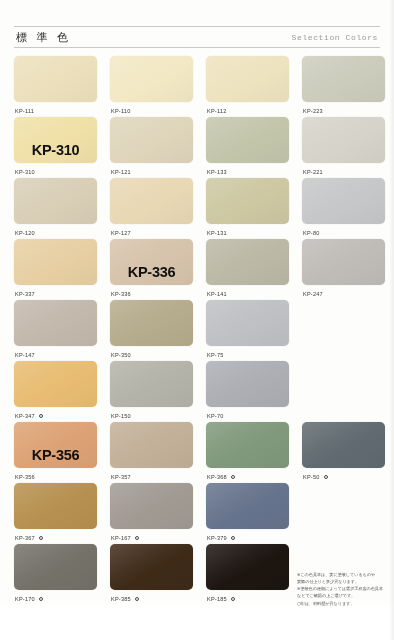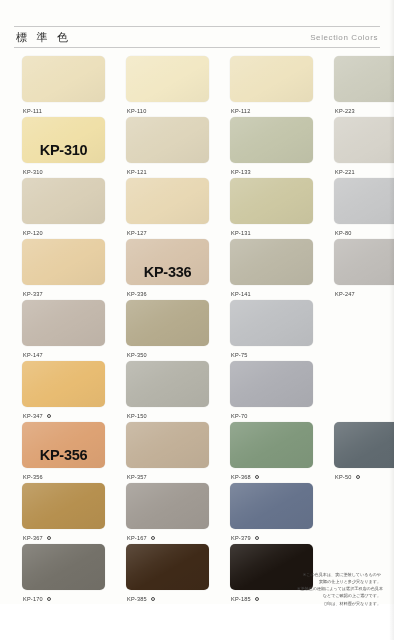--- a/index.html
+++ b/index.html
@@ -14,21 +14,20 @@
     overflow: hidden;
     position: relative;
   }
 
   #page {
     position: relative;
     width: 394px;
     height: 604px;
     background: #fdfdfb;
     box-sizing: border-box;
-    text-align: right;
   }
 
   
   #header {
     position: absolute;
     left: 14px;
     top: 26px;
     width: 366px;
     height: 22px;
     border-top: 1px solid #c9c9c9;
@@ -44,39 +43,38 @@
     letter-spacing: 3px;
     font-family: "DejaVu Sans", sans-serif;
     line-height: 1;
     padding-left: 2px;
   }
   #header-sub {
     font-size: 8px;
     color: #9a9a9a;
     letter-spacing: 0.6px;
     padding-right: 2px;
-    font-family: Liberation Sans, sans-serif;
+    font-family: Liberation Mono, monospace;
   }
 
   
   #grid {
     position: absolute;
     left: 14px;
     top: 56px;
     width: 366px;
   }
   .grid-row {
     display: flex;
     gap: 13px;
     margin-bottom: 0px;
   }
   .cell {
     width: 83px;
     position: relative;
-    margin-left: 8px;
   }
   .chip {
     width: 83px;
     height: 46px;
     border-radius: 5px;
     position: relative;
     box-shadow: 0 0 0 0.5px rgba(0,0,0,0.05);
     display: flex;
     align-items: flex-end;
     justify-content: center;

